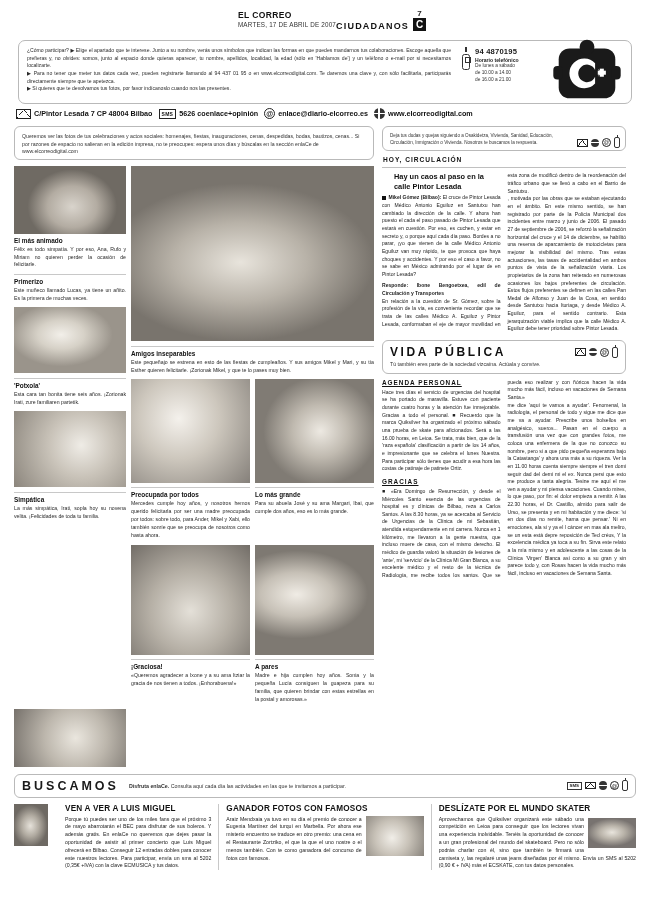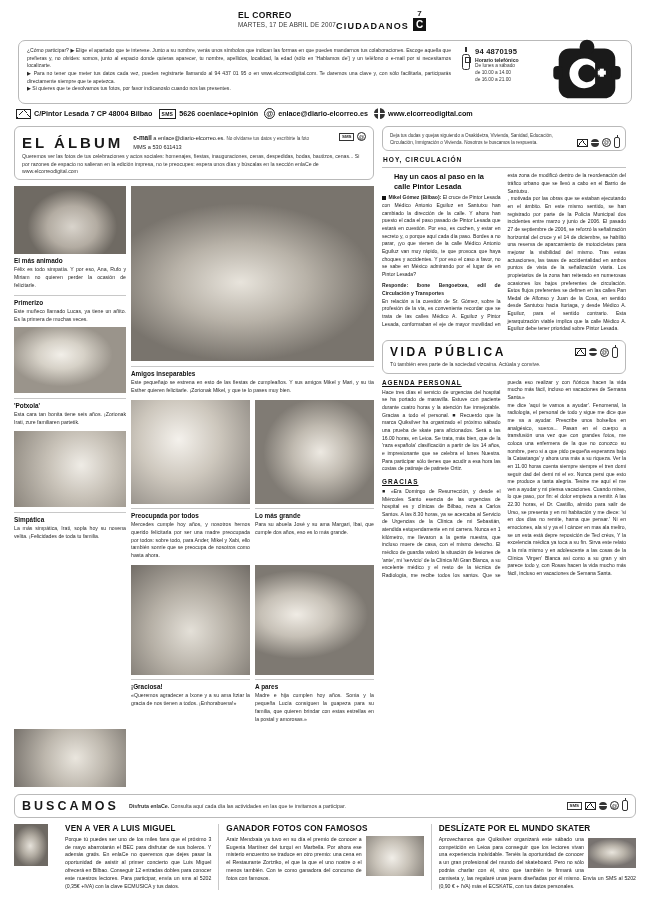--- a/index.html
+++ b/index.html
@@ -241,33 +241,20 @@
     <div class="hb-item">
       <span class="icon-globe"></span>
       <span>www.elcorreodigital.com</span>
     </div>
   </div>
 
   <div class="body-cols">
 
     <div class="col-album">
       <div class="sec-bar">
-        <div class="album-head">
-          <div class="album-title">EL ÁLBUM</div>
-          <div class="album-contact">
-            <span class="lbl">e-mail</span>
-            <span>a enlace@diario-elcorreo.es.</span>
-            <span class="tiny">No olvidarse tus datos y escribirte la foto</span>
-            <div>MMS a 530 611413</div>
-          </div>
-          <div class="album-icons">
-            <span class="ci-sms">SMS</span>
-            <span class="ci-at">@</span>
-          </div>
-        </div>
         <div class="sec-sub">Queremos ver las fotos de tus celebraciones y actos sociales: homenajes, fiestas, inauguraciones, cenas, despedidas, bodas, bautizos, cenas... Si por razones de espacio no salieran en la edición impresa, no te preocupes: espera unos días y búscalas en la sección enlaCe de www.elcorreodigital.com</div>
       </div>
 
       <div class="album-grid">
 
         <div class="ag-left">
           <div class="cell noline">
             <div class="photo ph1" style="height:68px"></div>
             <div class="cap-title">El más animado</div>
             <div class="cap-body">Félix es todo simpatía. Y por eso, Ana, Rufo y Miriam no quieren perder la ocasión de felicitarle.</div>

